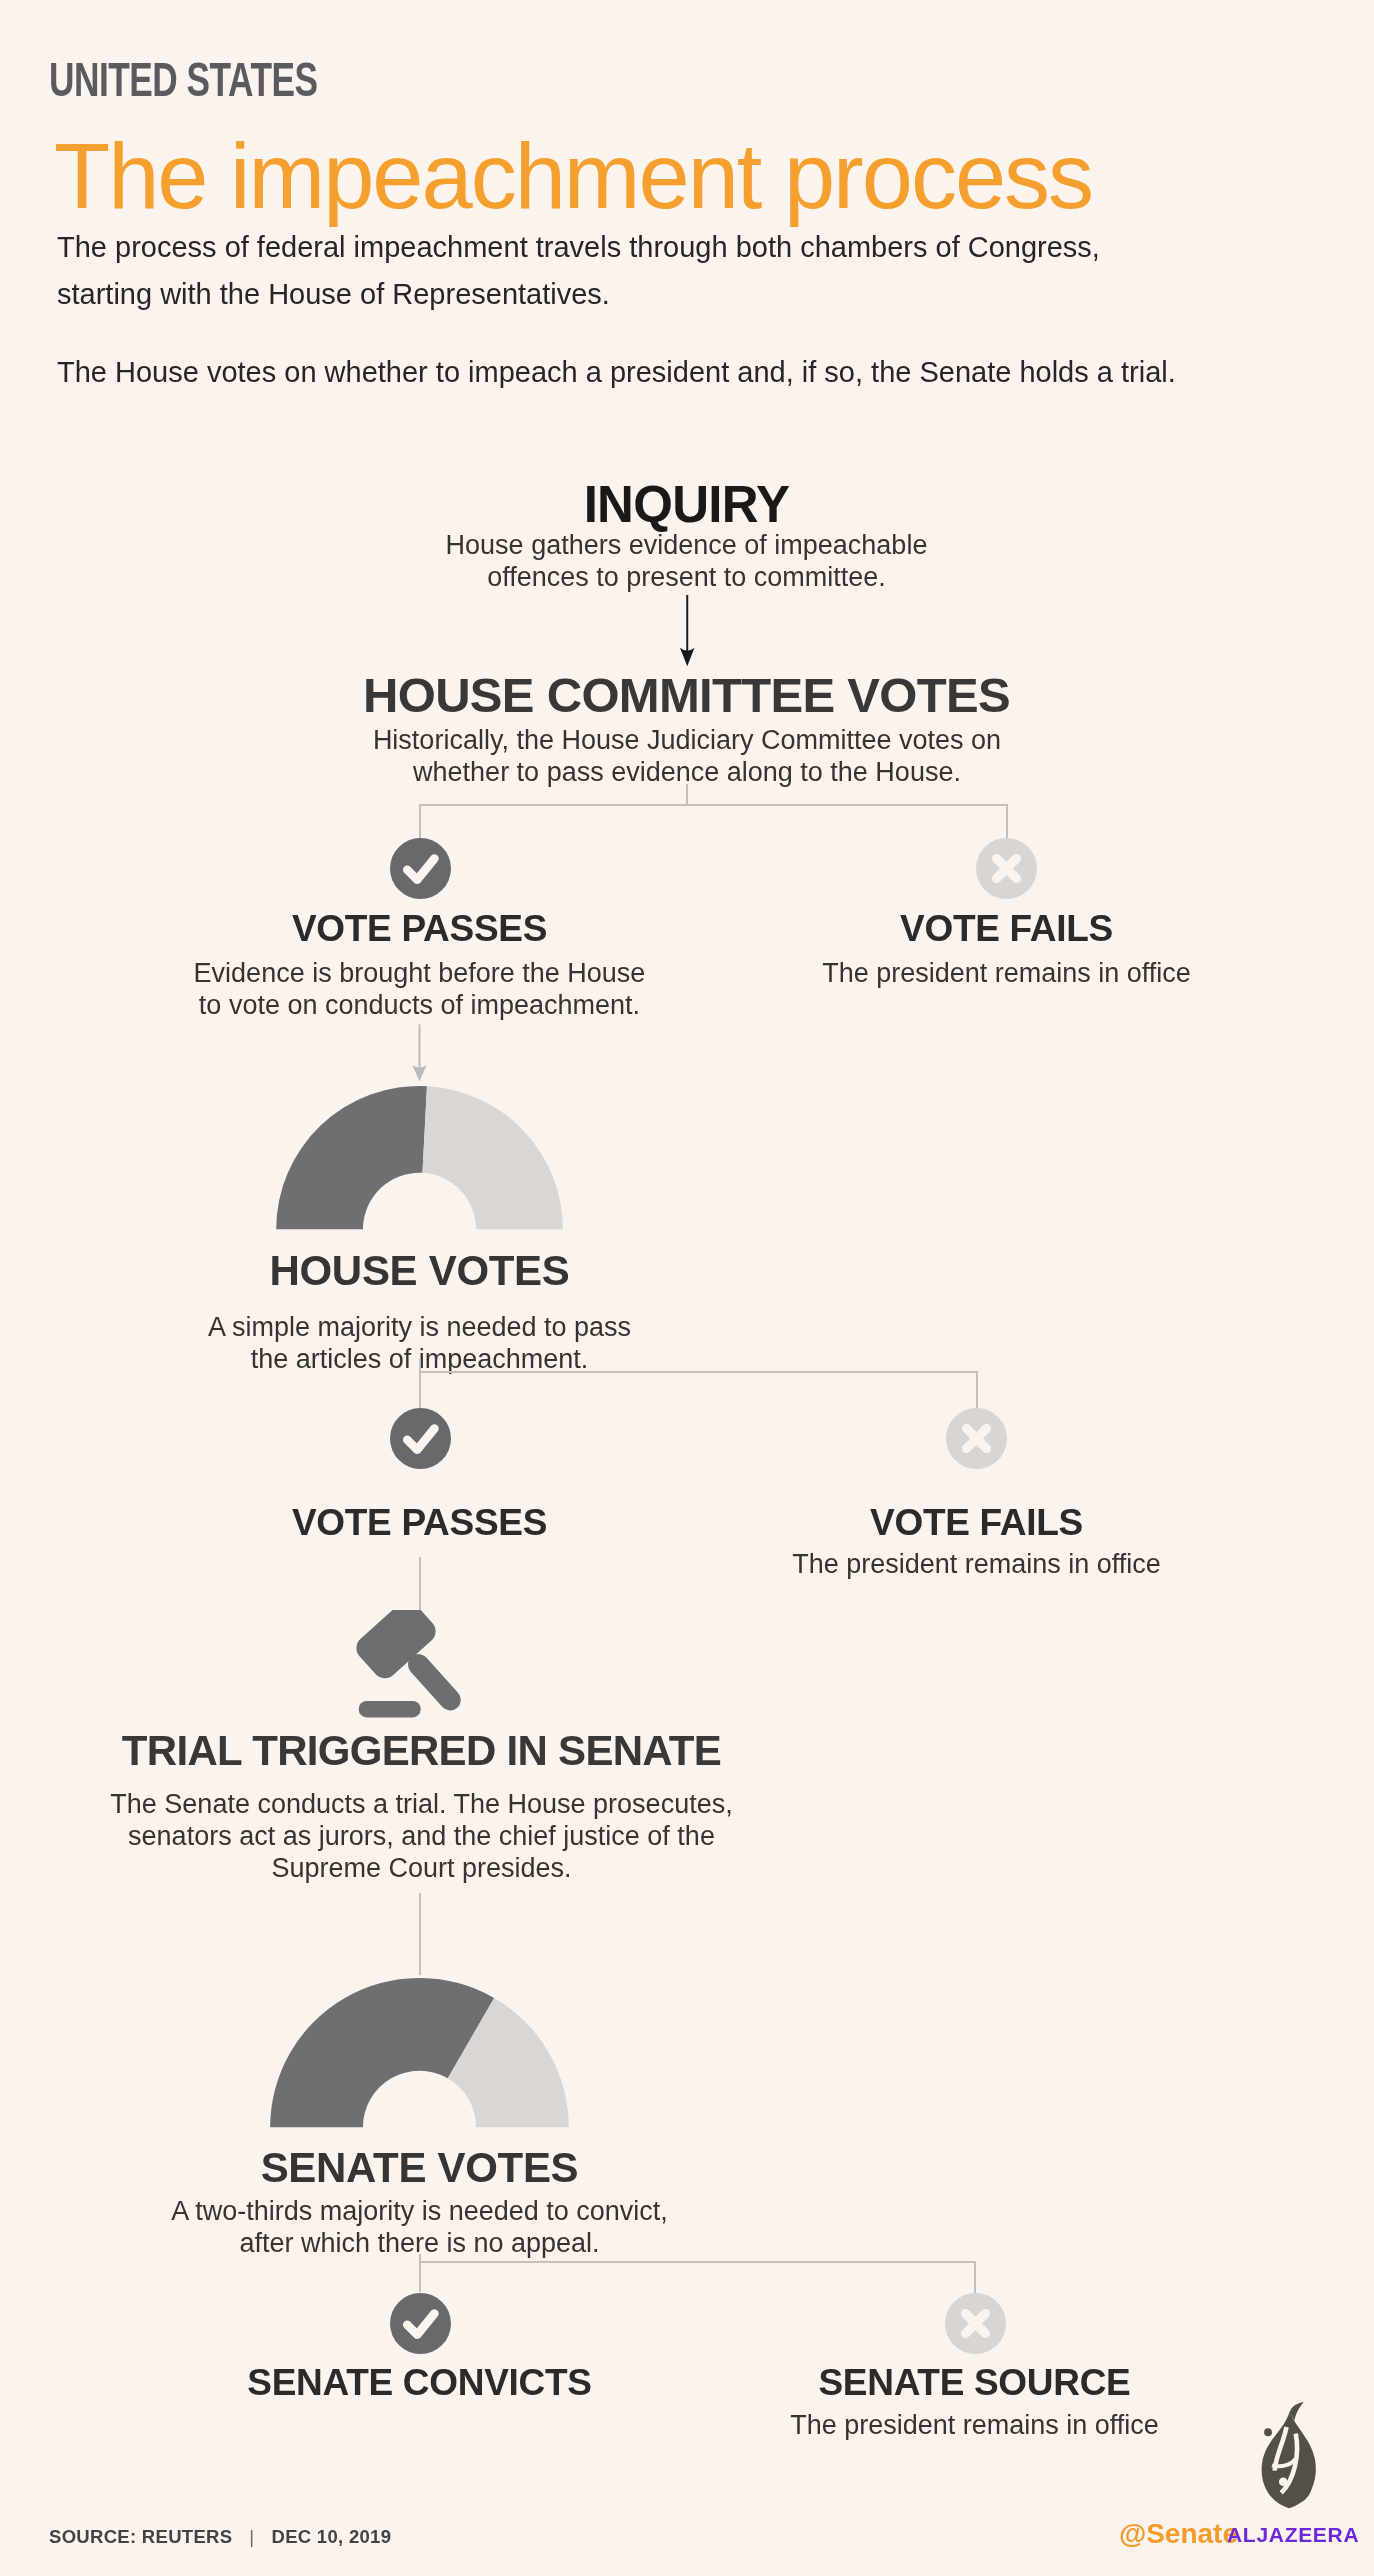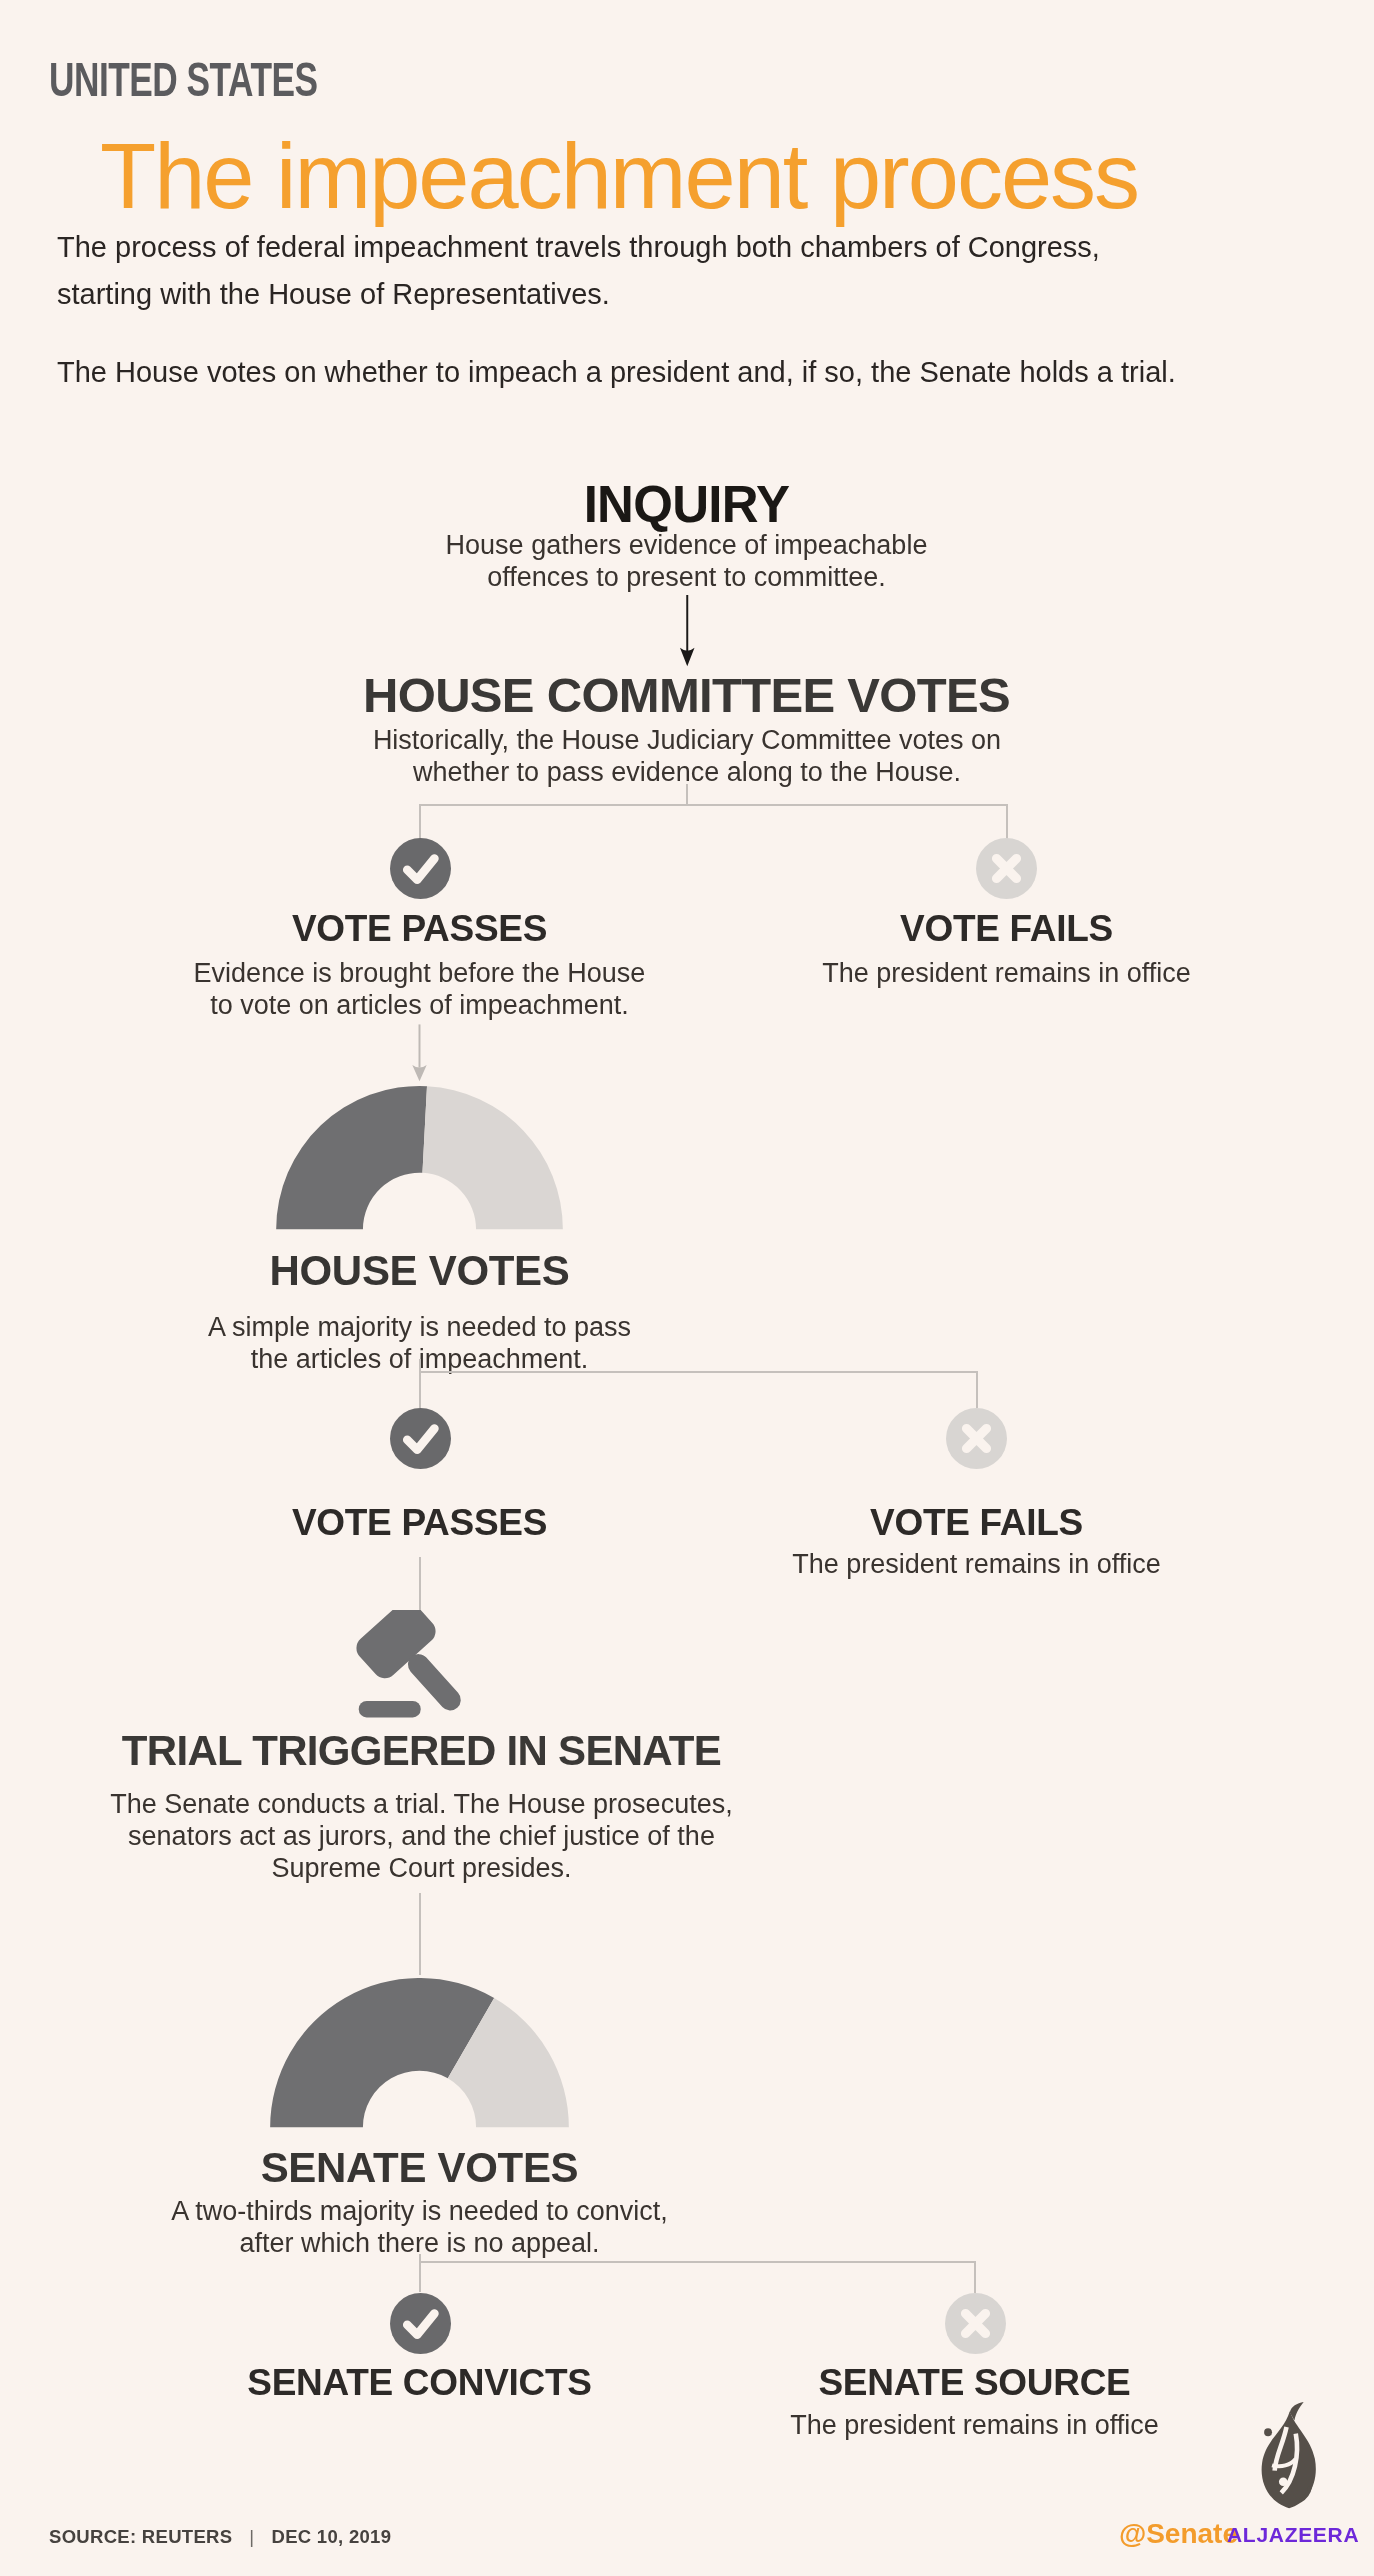--- a/index.html
+++ b/index.html
@@ -3,21 +3,21 @@
 <meta charset="utf-8">
 <style>
   html,body{margin:0;padding:0;background:#faf3ee;}
   #canvas{position:relative;width:1374px;height:2576px;background:#faf3ee;
           font-family:"Liberation Sans",sans-serif;overflow:hidden;}
   .abs{position:absolute;}
   .ctr{text-align:center;}
   .pre{white-space:pre-line;}
   .kicker{font-size:49px;font-weight:800;color:#5b5b5e;letter-spacing:-0.7px;}
   .kicker .squeeze{display:inline-block;transform:scaleX(0.72);transform-origin:left center;white-space:nowrap;}
-  .big-title{font-size:92px;font-weight:300;color:#f5a02e;letter-spacing:-2px;white-space:nowrap;margin-left:46px;}
+  .big-title{font-size:92px;font-weight:300;color:#f5a02e;letter-spacing:-2px;white-space:nowrap;}
   .intro{font-size:29px;font-weight:500;color:#2a2523;line-height:47px;}
   .node-title-xl{font-size:51px;font-weight:800;color:#1b1815;letter-spacing:-0.7px;}
   .node-title-lg{font-size:49px;font-weight:800;color:#3a3836;letter-spacing:-0.7px;}
   .sec-title{font-size:42px;font-weight:800;color:#373533;letter-spacing:-0.3px;}
   .branch-title{font-size:37px;font-weight:800;color:#2d2a28;letter-spacing:-0.3px;}
   .desc{font-size:27px;font-weight:500;color:#39332f;line-height:32px;}
   .vline{position:absolute;width:2px;background:#c5c0bc;}
   .hline{position:absolute;height:2px;background:#c5c0bc;}
   .src{font-size:18.5px;font-weight:700;color:#46423f;letter-spacing:0.3px;display:flex;gap:17px;align-items:baseline;text-align:right;}
   .src .sep{color:#6e6a66;font-weight:400;}
@@ -58,21 +58,21 @@
     <path d="M26 48 L41 63 L67 31" fill="none" stroke="#faf3ee" stroke-width="13" stroke-linecap="round" stroke-linejoin="round"></path>
   </svg>
   <svg class="abs" style="left:976px;top:838px;" width="61" height="61" viewBox="0 0 92 92">
     <circle cx="46" cy="46" r="46" fill="#d8d5d2"></circle>
     <path d="M31 31 L61 61 M61 31 L31 61" stroke="#faf3ee" stroke-width="14" stroke-linecap="round"></path>
   </svg>
 
   <div class="abs branch-title ctr" style="left:189px;top:908px;width:461px;">VOTE PASSES</div>
   <div class="abs branch-title ctr" style="left:776px;top:908px;width:461px;">VOTE FAILS</div>
   <div class="abs desc pre ctr" style="left:156px;top:957px;width:527px;">Evidence is brought before the House
-to vote on articles of impeachment.</div>
+to vote on conducts of impeachment.</div>
   <div class="abs desc pre ctr" style="left:743px;top:957px;width:527px;">The president remains in office</div>
 
   <svg class="abs" style="left:411px;top:1024px;" width="17" height="61" viewBox="0 0 26 92">
     <line x1="13" y1="0" x2="13" y2="66" stroke="#beb9b5" stroke-width="3"></line>
     <path d="M2 62 L13 87 L24 62 Q13 70 2 62 Z" fill="#beb9b5"></path>
   </svg>
 
   <svg class="abs" style="left:276px;top:1086px;" width="287" height="144" viewBox="0 0 436 219">
     <path d="M 0 218 A 218 218 0 0 1 229.4 0.3 L 222.5 132.1 A 86 86 0 0 0 132 218 Z" fill="#6f6f71"></path>
     <path d="M 229.4 0.3 A 218 218 0 0 1 436 218 L 304 218 A 86 86 0 0 0 222.5 132.1 Z" fill="#dad6d3"></path>

